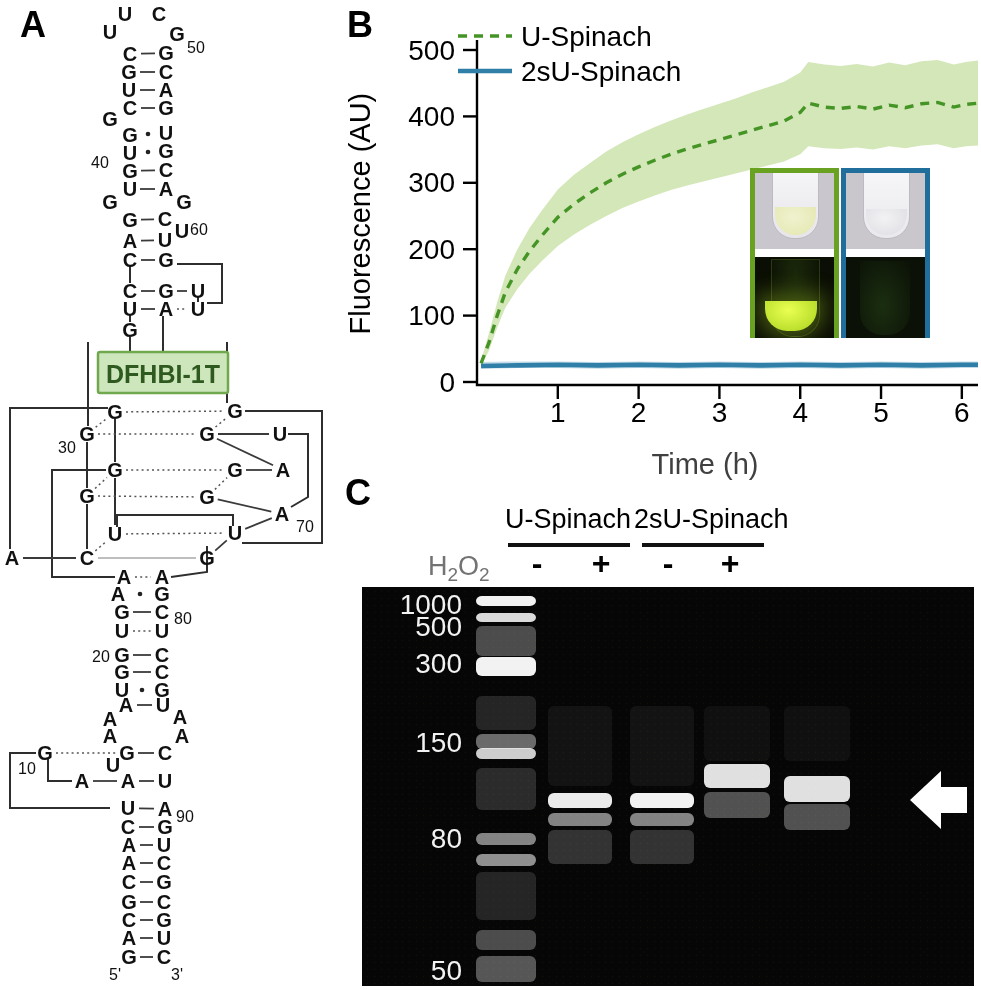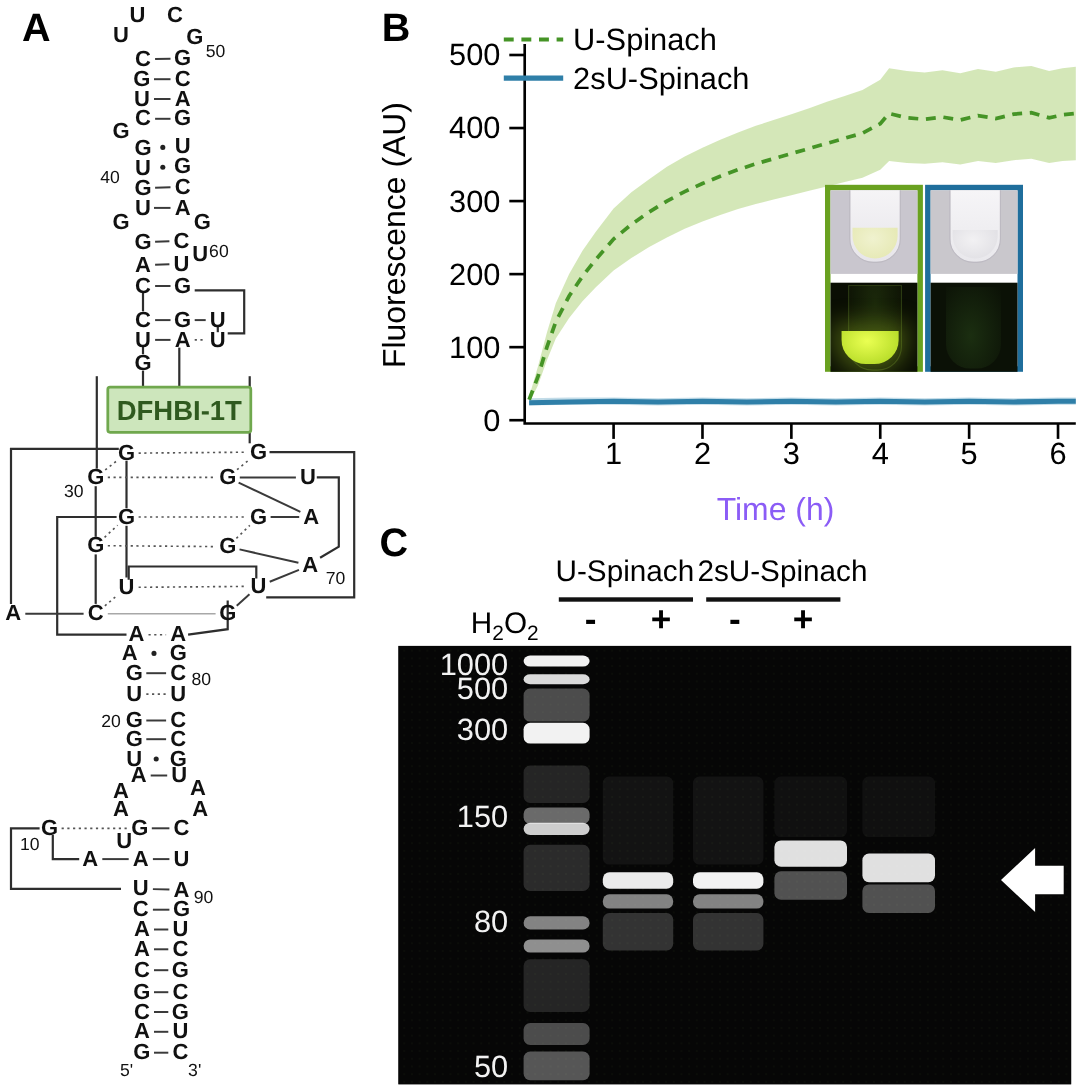--- a/index.html
+++ b/index.html
@@ -3,25 +3,25 @@
 <meta charset="utf-8">
 <style>
   html,body{margin:0;padding:0;background:#ffffff;}
   #fig{position:relative;width:981px;height:990px;background:#fff;overflow:hidden;
        font-family:"Liberation Sans", sans-serif;color:#111;}
   .abs{position:absolute;}
   .plabel{font-size:36px;font-weight:700;color:#000;}
   svg{position:absolute;left:0;top:0;}
   
   .ylab{transform:rotate(-90deg);transform-origin:center;font-size:29px;color:#000;white-space:nowrap;}
-  .xlab{font-size:29px;color:#8b5cf6;text-align:center;}
+  .xlab{font-size:29px;color:#404040;text-align:center;}
   
   .grp{font-size:27px;color:#000;text-align:center;white-space:nowrap;}
   .bar{height:4px;background:#111;}
-  .h2o2{font-size:27px;color:#000000;text-align:center;}
+  .h2o2{font-size:27px;color:#737373;text-align:center;}
   .h2o2 sub{font-size:19px;}
   .sign{position:absolute;font-size:32px;font-weight:700;color:#000;text-align:center;width:40px;}
   
   .inset{box-sizing:border-box;border-style:solid;}
   .half{position:absolute;left:0;width:100%;overflow:hidden;}
   .tube{position:absolute;border-radius:0 0 22px 22px;}
 </style>
 </head>
 <body>
 

